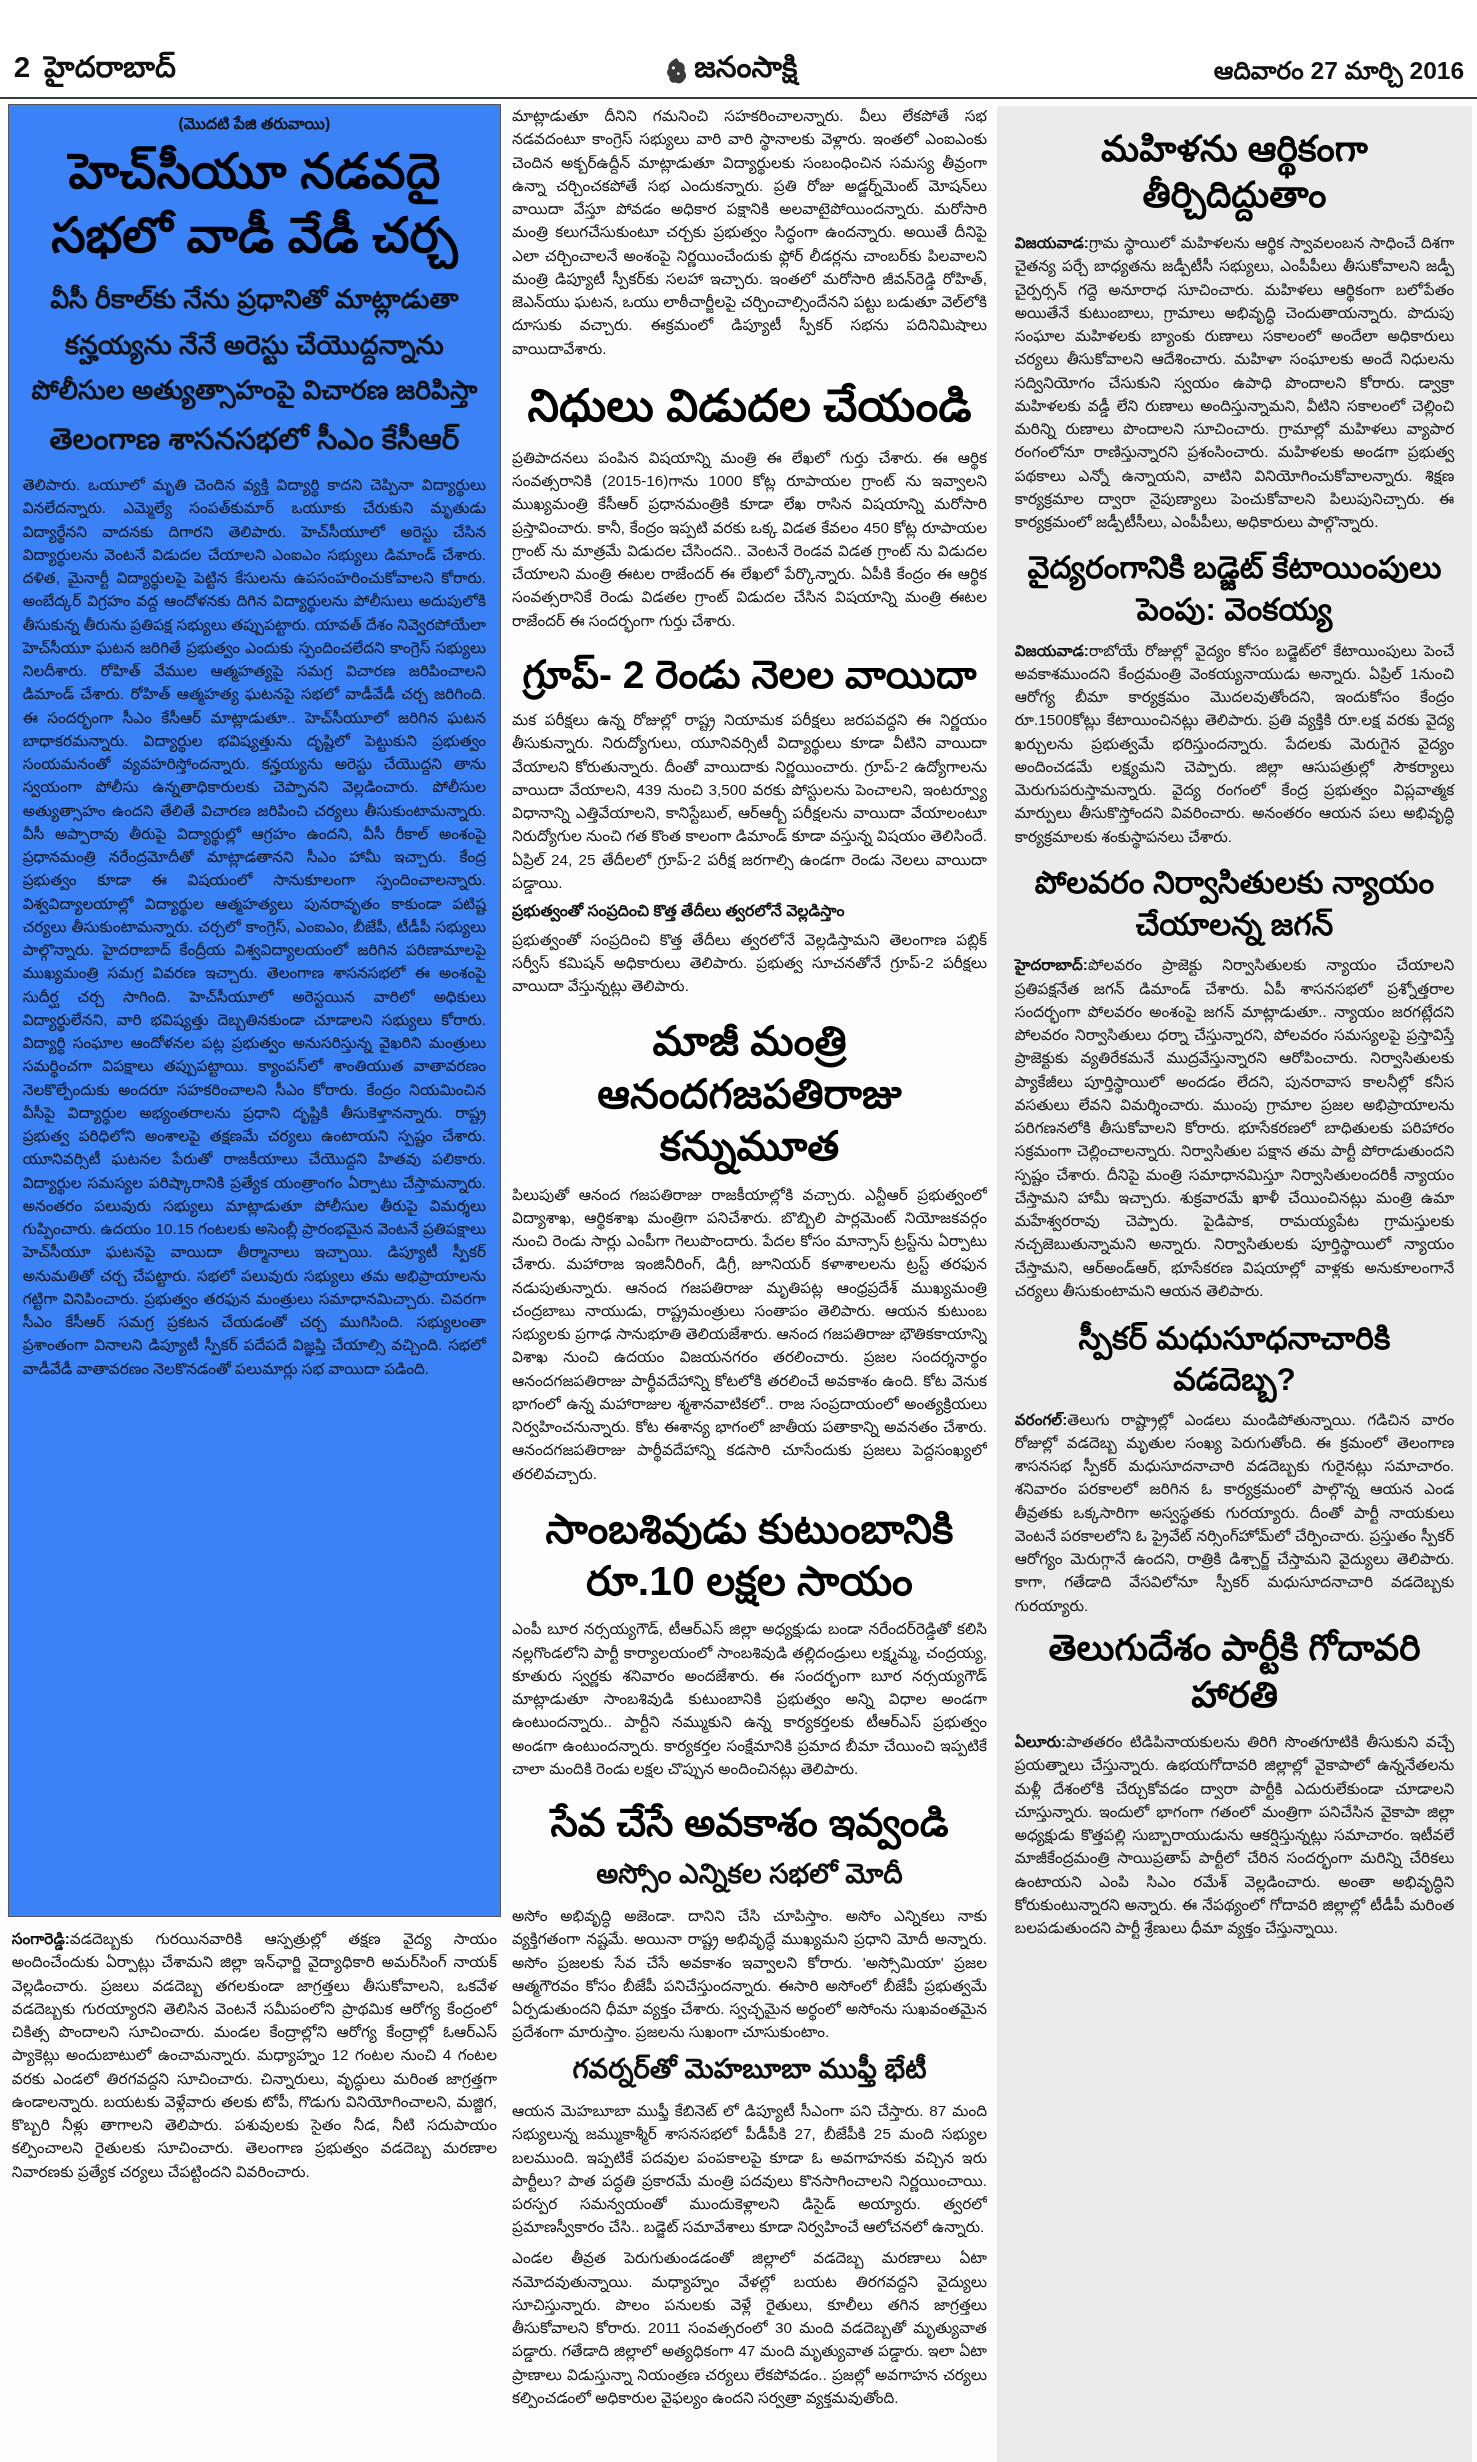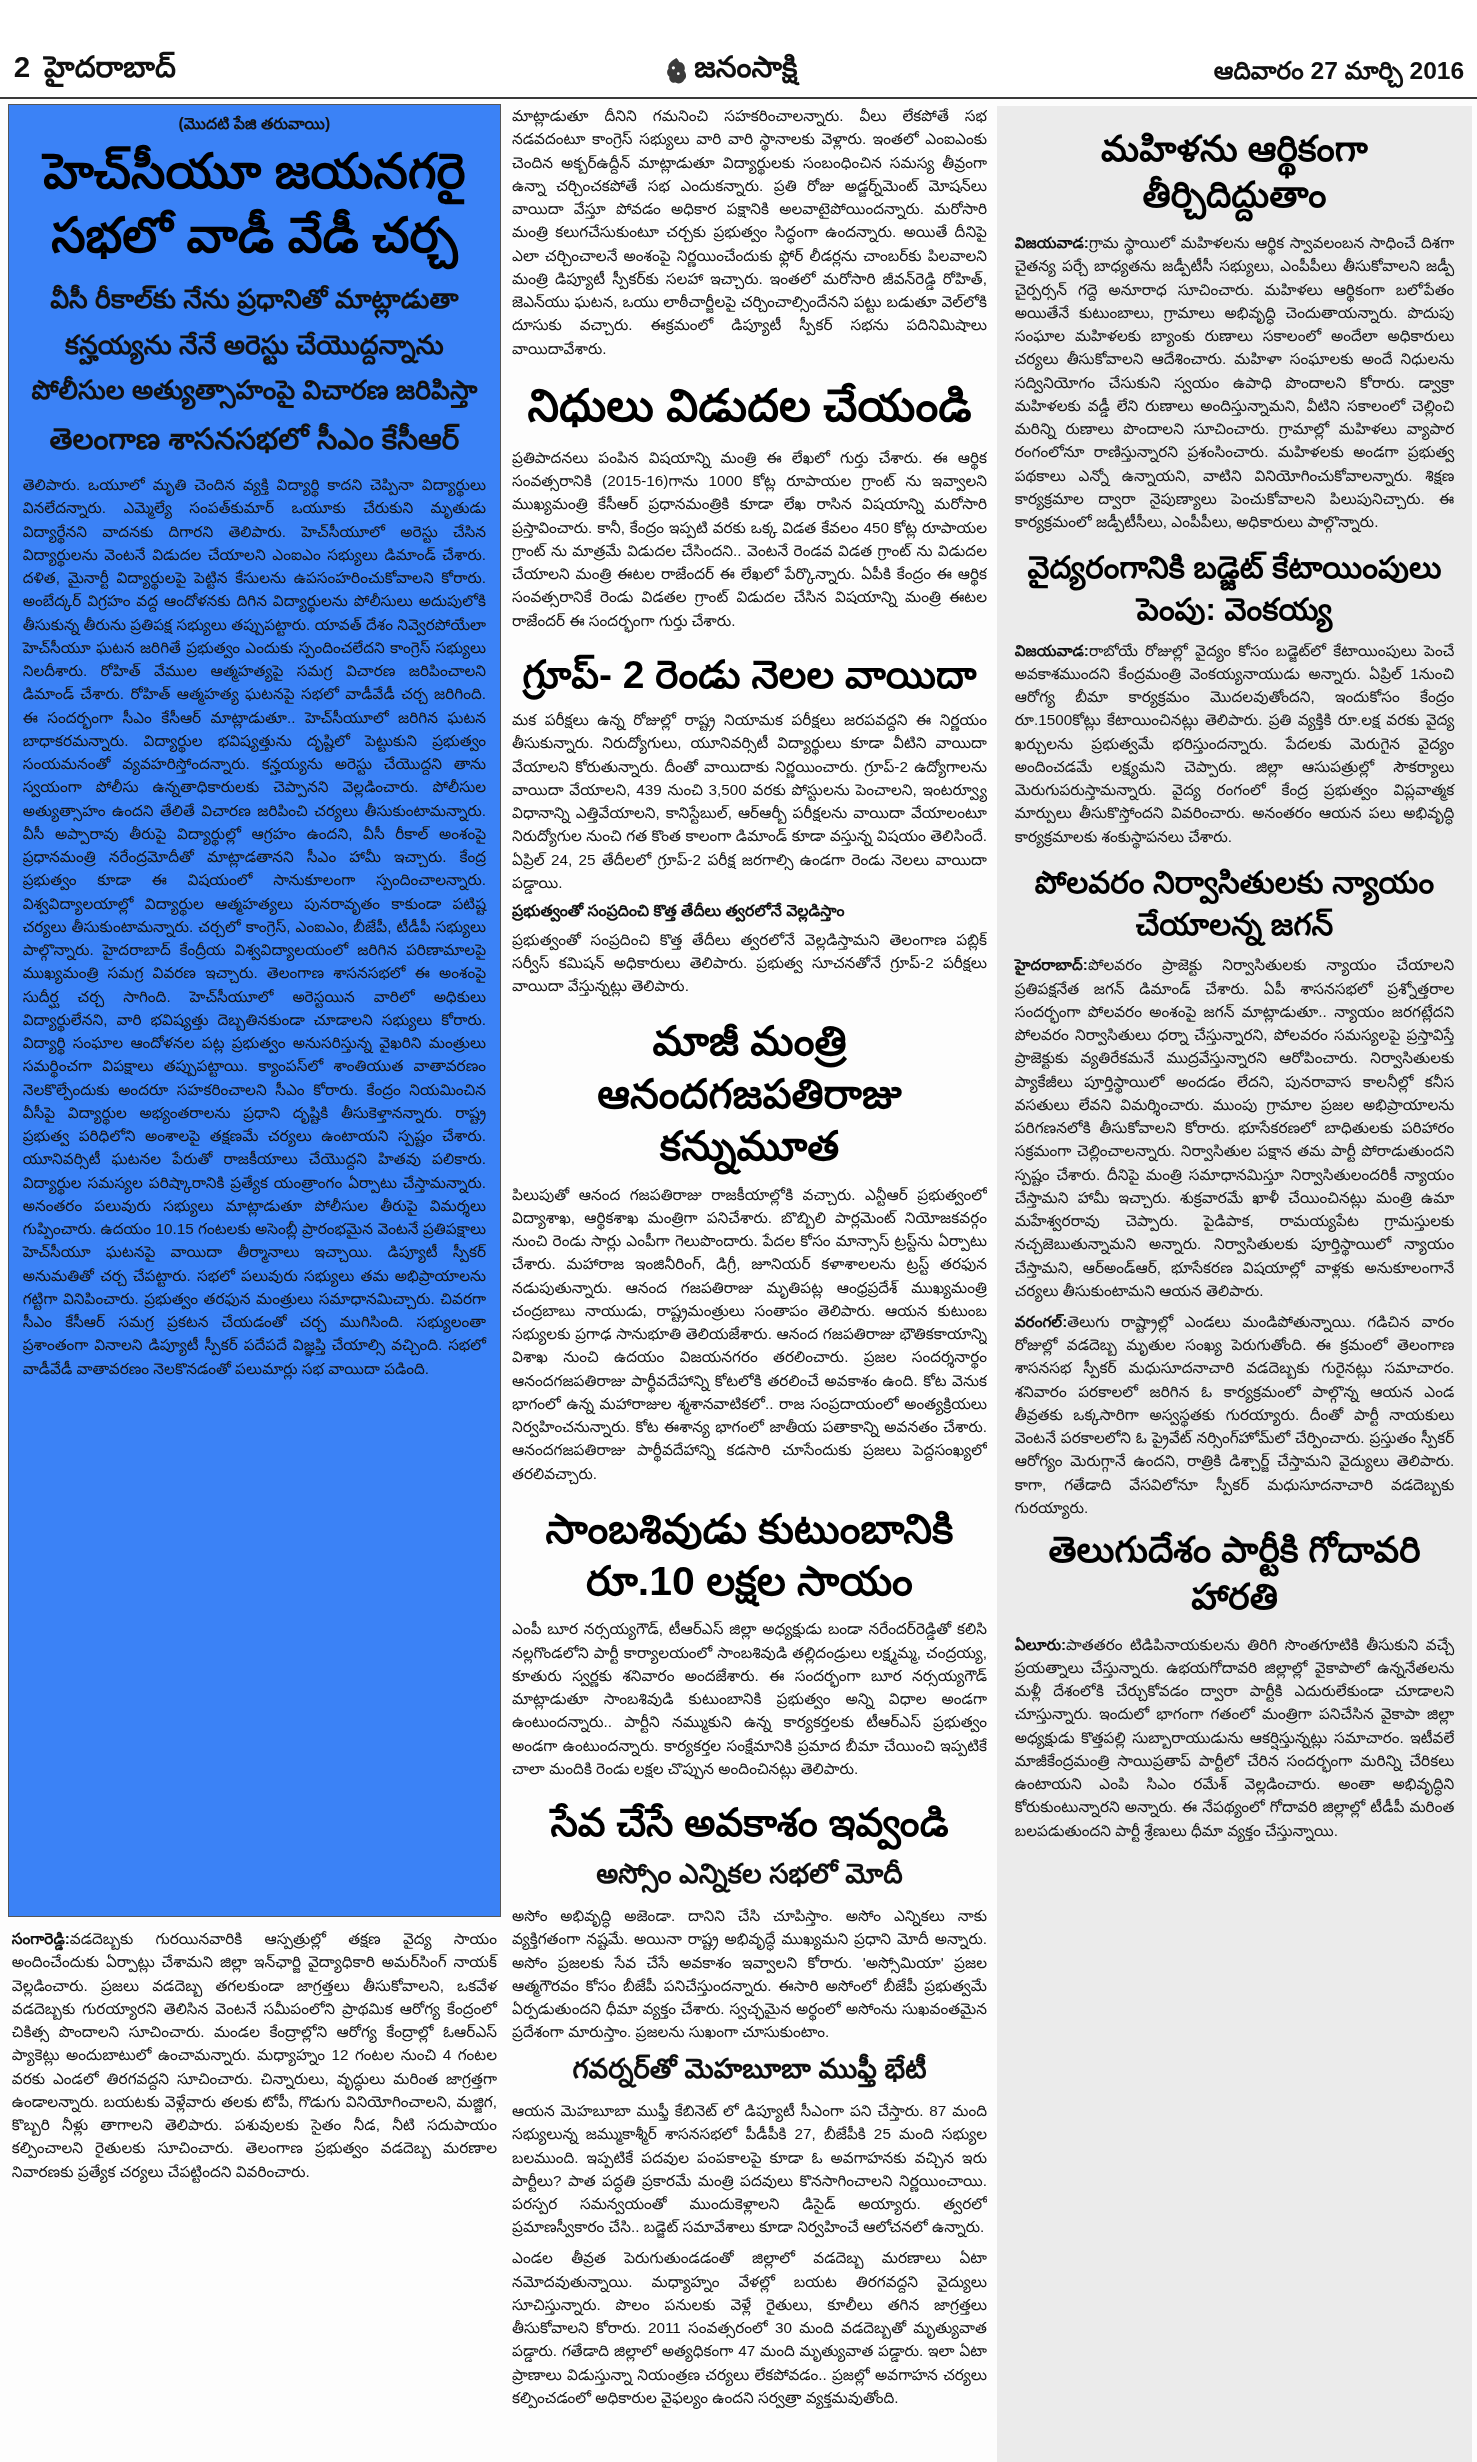--- a/index.html
+++ b/index.html
@@ -71,21 +71,21 @@
             <circle cx="14" cy="17" r="1.4" fill="#fff"></circle>
           </svg>
       </span>
       <span>జనంసాక్షి</span>
     </div>
     <div class="hdr-right">ఆదివారం 27 మార్చి 2016</div>
   </div>
 
   <div class="left-box">
     <div class="kicker">(మొదటి పేజి తరువాయి)</div>
-    <h1 class="hd h50">హెచ్‌సీయూ జయనగరై
+    <h1 class="hd h50">హెచ్‌సీయూ నడవదై
 సభలో వాడీ వేడీ చర్చ</h1>
     <h3 class="subhead3">వీసీ రీకాల్‌కు నేను ప్రధానితో మాట్లాడుతా</h3>
     <h3 class="subhead3">కన్హయ్యను నేనే అరెస్టు చేయొద్దన్నాను</h3>
     <h3 class="subhead3">పోలీసుల అత్యుత్సాహంపై విచారణ జరిపిస్తా</h3>
     <h3 class="subhead3 big">తెలంగాణ శాసనసభలో సీఎం కేసీఆర్</h3>
     <p class="body">తెలిపారు. ఒయూలో మృతి చెందిన వ్యక్తి విద్యార్థి కాదని చెప్పినా విద్యార్థులు వినలేదన్నారు. ఎమ్మెల్యే సంపత్‌కుమార్ ఒయూకు చేరుకుని మృతుడు విద్యార్థేనని వాదనకు దిగారని తెలిపారు. హెచ్‌సీయూలో అరెస్టు చేసిన విద్యార్థులను వెంటనే విడుదల చేయాలని ఎంఐఎం సభ్యులు డిమాండ్ చేశారు. దళిత, మైనార్టీ విద్యార్థులపై పెట్టిన కేసులను ఉపసంహరించుకోవాలని కోరారు. అంబేద్కర్ విగ్రహం వద్ద ఆందోళనకు దిగిన విద్యార్థులను పోలీసులు అదుపులోకి తీసుకున్న తీరును ప్రతిపక్ష సభ్యులు తప్పుపట్టారు. యావత్ దేశం నివ్వెరపోయేలా హెచ్‌సీయూ ఘటన జరిగితే ప్రభుత్వం ఎందుకు స్పందించలేదని కాంగ్రెస్ సభ్యులు నిలదీశారు. రోహిత్ వేముల ఆత్మహత్యపై సమగ్ర విచారణ జరిపించాలని డిమాండ్ చేశారు. రోహిత్ ఆత్మహత్య ఘటనపై సభలో వాడీవేడీ చర్చ జరిగింది. ఈ సందర్భంగా సీఎం కేసీఆర్ మాట్లాడుతూ.. హెచ్‌సీయూలో జరిగిన ఘటన బాధాకరమన్నారు. విద్యార్థుల భవిష్యత్తును దృష్టిలో పెట్టుకుని ప్రభుత్వం సంయమనంతో వ్యవహరిస్తోందన్నారు. కన్హయ్యను అరెస్టు చేయొద్దని తాను స్వయంగా పోలీసు ఉన్నతాధికారులకు చెప్పానని వెల్లడించారు. పోలీసుల అత్యుత్సాహం ఉందని తేలితే విచారణ జరిపించి చర్యలు తీసుకుంటామన్నారు. వీసీ అప్పారావు తీరుపై విద్యార్థుల్లో ఆగ్రహం ఉందని, వీసీ రీకాల్ అంశంపై ప్రధానమంత్రి నరేంద్రమోదీతో మాట్లాడతానని సీఎం హామీ ఇచ్చారు. కేంద్ర ప్రభుత్వం కూడా ఈ విషయంలో సానుకూలంగా స్పందించాలన్నారు. విశ్వవిద్యాలయాల్లో విద్యార్థుల ఆత్మహత్యలు పునరావృతం కాకుండా పటిష్ట చర్యలు తీసుకుంటామన్నారు. చర్చలో కాంగ్రెస్, ఎంఐఎం, బీజేపీ, టీడీపీ సభ్యులు పాల్గొన్నారు. హైదరాబాద్ కేంద్రీయ విశ్వవిద్యాలయంలో జరిగిన పరిణామాలపై ముఖ్యమంత్రి సమగ్ర వివరణ ఇచ్చారు. తెలంగాణ శాసనసభలో ఈ అంశంపై సుదీర్ఘ చర్చ సాగింది. హెచ్‌సీయూలో అరెస్టయిన వారిలో అధికులు విద్యార్థులేనని, వారి భవిష్యత్తు దెబ్బతినకుండా చూడాలని సభ్యులు కోరారు. విద్యార్థి సంఘాల ఆందోళనల పట్ల ప్రభుత్వం అనుసరిస్తున్న వైఖరిని మంత్రులు సమర్థించగా విపక్షాలు తప్పుపట్టాయి. క్యాంపస్‌లో శాంతియుత వాతావరణం నెలకొల్పేందుకు అందరూ సహకరించాలని సీఎం కోరారు. కేంద్రం నియమించిన వీసీపై విద్యార్థుల అభ్యంతరాలను ప్రధాని దృష్టికి తీసుకెళ్తానన్నారు. రాష్ట్ర ప్రభుత్వ పరిధిలోని అంశాలపై తక్షణమే చర్యలు ఉంటాయని స్పష్టం చేశారు. యూనివర్సిటీ ఘటనల పేరుతో రాజకీయాలు చేయొద్దని హితవు పలికారు. విద్యార్థుల సమస్యల పరిష్కారానికి ప్రత్యేక యంత్రాంగం ఏర్పాటు చేస్తామన్నారు. అనంతరం పలువురు సభ్యులు మాట్లాడుతూ పోలీసుల తీరుపై విమర్శలు గుప్పించారు. ఉదయం 10.15 గంటలకు అసెంబ్లీ ప్రారంభమైన వెంటనే ప్రతిపక్షాలు హెచ్‌సీయూ ఘటనపై వాయిదా తీర్మానాలు ఇచ్చాయి. డిప్యూటీ స్పీకర్ అనుమతితో చర్చ చేపట్టారు. సభలో పలువురు సభ్యులు తమ అభిప్రాయాలను గట్టిగా వినిపించారు. ప్రభుత్వం తరఫున మంత్రులు సమాధానమిచ్చారు. చివరగా సీఎం కేసీఆర్ సమగ్ర ప్రకటన చేయడంతో చర్చ ముగిసింది. సభ్యులంతా ప్రశాంతంగా వినాలని డిప్యూటీ స్పీకర్ పదేపదే విజ్ఞప్తి చేయాల్సి వచ్చింది. సభలో వాడీవేడీ వాతావరణం నెలకొనడంతో పలుమార్లు సభ వాయిదా పడింది.</p>
   </div>
 
   <div class="left-bottom">
     <p class="body"><b>సంగారెడ్డి:</b><span>వడదెబ్బకు గురయినవారికి ఆస్పత్రుల్లో తక్షణ వైద్య సాయం అందించేందుకు ఏర్పాట్లు చేశామని జిల్లా ఇన్‌ఛార్జి వైద్యాధికారి అమర్‌సింగ్ నాయక్ వెల్లడించారు. ప్రజలు వడదెబ్బ తగలకుండా జాగ్రత్తలు తీసుకోవాలని, ఒకవేళ వడదెబ్బకు గురయ్యారని తెలిసిన వెంటనే సమీపంలోని ప్రాథమిక ఆరోగ్య కేంద్రంలో చికిత్స పొందాలని సూచించారు. మండల కేంద్రాల్లోని ఆరోగ్య కేంద్రాల్లో ఓఆర్ఎస్ ప్యాకెట్లు అందుబాటులో ఉంచామన్నారు. మధ్యాహ్నం 12 గంటల నుంచి 4 గంటల వరకు ఎండలో తిరగవద్దని సూచించారు. చిన్నారులు, వృద్ధులు మరింత జాగ్రత్తగా ఉండాలన్నారు. బయటకు వెళ్లేవారు తలకు టోపీ, గొడుగు వినియోగించాలని, మజ్జిగ, కొబ్బరి నీళ్లు తాగాలని తెలిపారు. పశువులకు సైతం నీడ, నీటి సదుపాయం కల్పించాలని రైతులకు సూచించారు. తెలంగాణ ప్రభుత్వం వడదెబ్బ మరణాల నివారణకు ప్రత్యేక చర్యలు చేపట్టిందని వివరించారు.</span></p>
@@ -144,20 +144,21 @@
       <h2 class="hd h25">వైద్యరంగానికి బడ్జెట్ కేటాయింపులు పెంపు: వెంకయ్య</h2>
       <p class="body"><b>విజయవాడ:</b><span>రాబోయే రోజుల్లో వైద్యం కోసం బడ్జెట్‌లో కేటాయింపులు పెంచే అవకాశముందని కేంద్రమంత్రి వెంకయ్యనాయుడు అన్నారు. ఏప్రిల్ 1నుంచి ఆరోగ్య బీమా కార్యక్రమం మొదలవుతోందని, ఇందుకోసం కేంద్రం రూ.1500కోట్లు కేటాయించినట్లు తెలిపారు. ప్రతి వ్యక్తికి రూ.లక్ష వరకు వైద్య ఖర్చులను ప్రభుత్వమే భరిస్తుందన్నారు. పేదలకు మెరుగైన వైద్యం అందించడమే లక్ష్యమని చెప్పారు. జిల్లా ఆసుపత్రుల్లో సౌకర్యాలు మెరుగుపరుస్తామన్నారు. వైద్య రంగంలో కేంద్ర ప్రభుత్వం విప్లవాత్మక మార్పులు తీసుకొస్తోందని వివరించారు. అనంతరం ఆయన పలు అభివృద్ధి కార్యక్రమాలకు శంకుస్థాపనలు చేశారు.</span></p>
     </div>
 
     <div class="sec">
       <h2 class="hd h25">పోలవరం నిర్వాసితులకు న్యాయం చేయాలన్న జగన్</h2>
       <p class="body"><b>హైదరాబాద్:</b><span>పోలవరం ప్రాజెక్టు నిర్వాసితులకు న్యాయం చేయాలని ప్రతిపక్షనేత జగన్ డిమాండ్ చేశారు. ఏపీ శాసనసభలో ప్రశ్నోత్తరాల సందర్భంగా పోలవరం అంశంపై జగన్ మాట్లాడుతూ.. న్యాయం జరగట్లేదని పోలవరం నిర్వాసితులు ధర్నా చేస్తున్నారని, పోలవరం సమస్యలపై ప్రస్తావిస్తే ప్రాజెక్టుకు వ్యతిరేకమనే ముద్రవేస్తున్నారని ఆరోపించారు. నిర్వాసితులకు ప్యాకేజీలు పూర్తిస్థాయిలో అందడం లేదని, పునరావాస కాలనీల్లో కనీస వసతులు లేవని విమర్శించారు. ముంపు గ్రామాల ప్రజల అభిప్రాయాలను పరిగణనలోకి తీసుకోవాలని కోరారు. భూసేకరణలో బాధితులకు పరిహారం సక్రమంగా చెల్లించాలన్నారు. నిర్వాసితుల పక్షాన తమ పార్టీ పోరాడుతుందని స్పష్టం చేశారు. దీనిపై మంత్రి సమాధానమిస్తూ నిర్వాసితులందరికీ న్యాయం చేస్తామని హామీ ఇచ్చారు. శుక్రవారమే ఖాళీ చేయించినట్లు మంత్రి ఉమా మహేశ్వరరావు చెప్పారు. పైడిపాక, రామయ్యపేట గ్రామస్తులకు నచ్చజెబుతున్నామని అన్నారు. నిర్వాసితులకు పూర్తిస్థాయిలో న్యాయం చేస్తామని, ఆర్అండ్ఆర్, భూసేకరణ విషయాల్లో వాళ్లకు అనుకూలంగానే చర్యలు తీసుకుంటామని ఆయన తెలిపారు.</span></p>
     </div>
 
     <div class="sec">
+      <h2 class="hd h33">స్పీకర్ మధుసూధనాచారికి వడదెబ్బ?</h2>
       <p class="body"><b>వరంగల్:</b><span>తెలుగు రాష్ట్రాల్లో ఎండలు మండిపోతున్నాయి. గడిచిన వారం రోజుల్లో వడదెబ్బ మృతుల సంఖ్య పెరుగుతోంది. ఈ క్రమంలో తెలంగాణ శాసనసభ స్పీకర్ మధుసూదనాచారి వడదెబ్బకు గురైనట్లు సమాచారం. శనివారం పరకాలలో జరిగిన ఓ కార్యక్రమంలో పాల్గొన్న ఆయన ఎండ తీవ్రతకు ఒక్కసారిగా అస్వస్థతకు గురయ్యారు. దీంతో పార్టీ నాయకులు వెంటనే పరకాలలోని ఓ ప్రైవేట్ నర్సింగ్‌హోమ్‌లో చేర్పించారు. ప్రస్తుతం స్పీకర్ ఆరోగ్యం మెరుగ్గానే ఉందని, రాత్రికి డిశ్చార్జ్ చేస్తామని వైద్యులు తెలిపారు. కాగా, గతేడాది వేసవిలోనూ స్పీకర్ మధుసూదనాచారి వడదెబ్బకు గురయ్యారు.</span></p>
     </div>
 
     <div class="sec">
       <h2 class="hd h38">తెలుగుదేశం పార్టీకి గోదావరి హారతి</h2>
       <p class="body"><b>ఏలూరు:</b><span>పాతతరం టిడిపినాయకులను తిరిగి సొంతగూటికి తీసుకుని వచ్చే ప్రయత్నాలు చేస్తున్నారు. ఉభయగోదావరి జిల్లాల్లో వైకాపాలో ఉన్ననేతలను మళ్లీ దేశంలోకి చేర్చుకోవడం ద్వారా పార్టీకి ఎదురులేకుండా చూడాలని చూస్తున్నారు. ఇందులో భాగంగా గతంలో మంత్రిగా పనిచేసిన వైకాపా జిల్లా అధ్యక్షుడు కొత్తపల్లి సుబ్బారాయుడును ఆకర్షిస్తున్నట్లు సమాచారం. ఇటీవలే మాజీకేంద్రమంత్రి సాయిప్రతాప్ పార్టీలో చేరిన సందర్భంగా మరిన్ని చేరికలు ఉంటాయని ఎంపి సిఎం రమేశ్ వెల్లడించారు. అంతా అభివృద్ధిని కోరుకుంటున్నారని అన్నారు. ఈ నేపథ్యంలో గోదావరి జిల్లాల్లో టీడీపీ మరింత బలపడుతుందని పార్టీ శ్రేణులు ధీమా వ్యక్తం చేస్తున్నాయి.</span></p>
     </div>
 
   </div>
 

